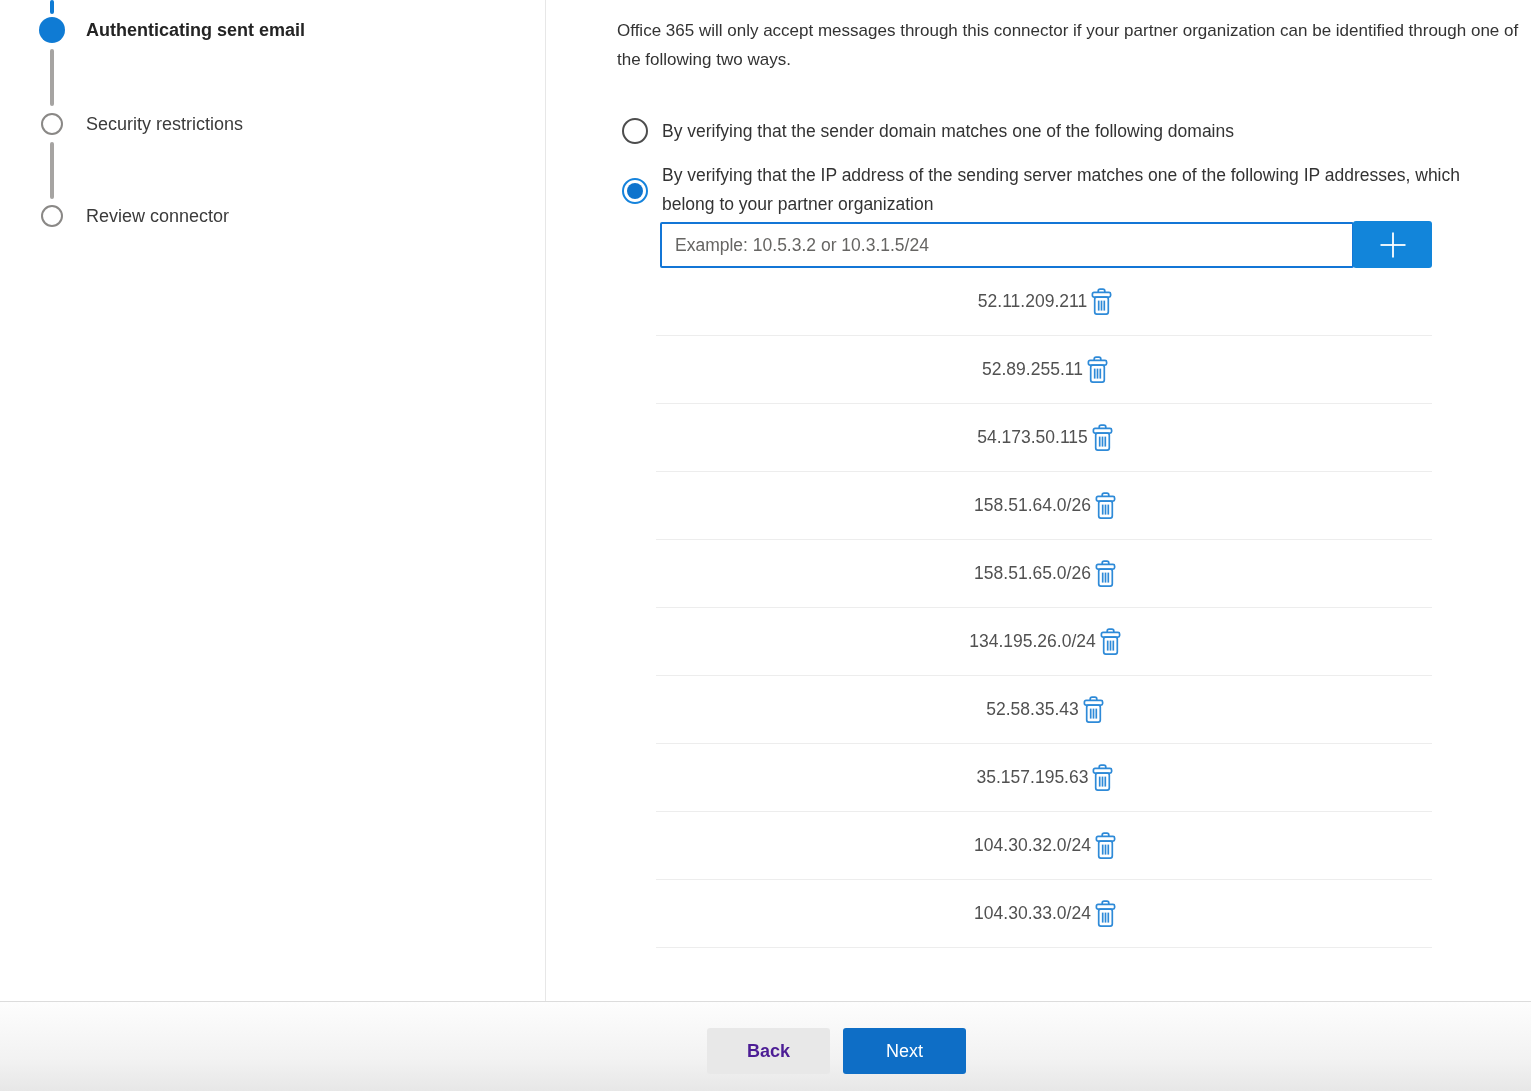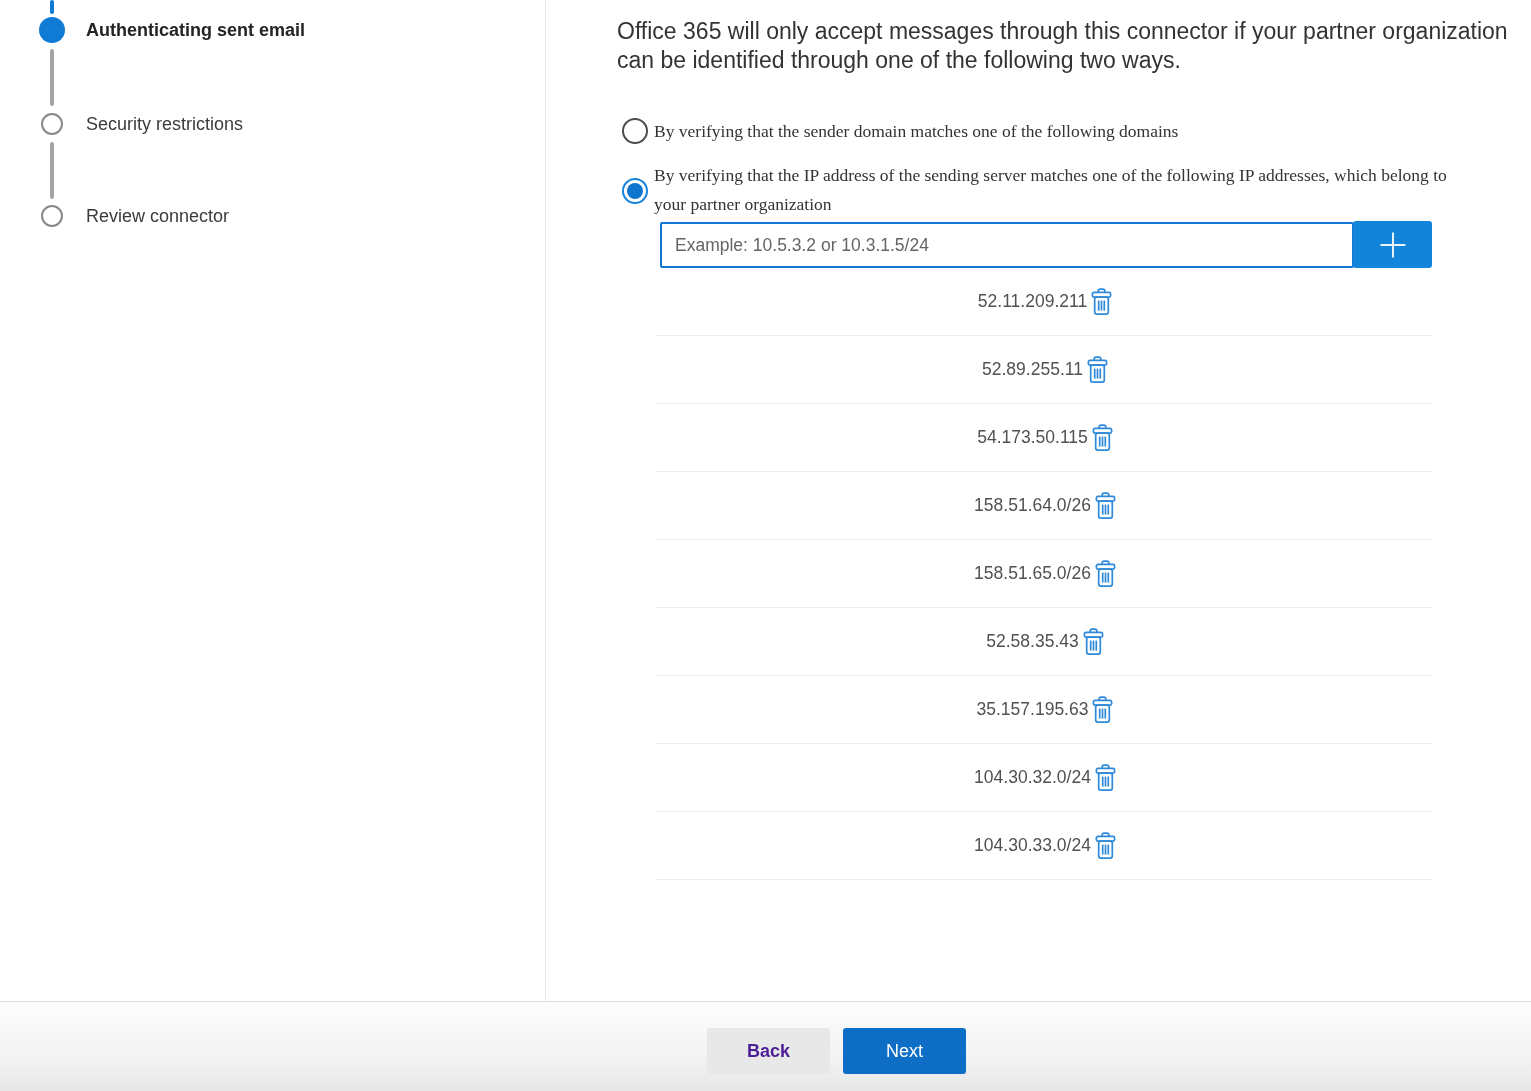--- a/index.html
+++ b/index.html
@@ -61,31 +61,30 @@
   }
   .step-label.current { top: 20px; font-weight: 700; color: #242424; }
   .step-label.l2 { top: 114px; }
   .step-label.l3 { top: 206px; }
 
   
   .intro {
     position: absolute;
     left: 617px; top: 17px;
     width: 905px;
-    font-size: 23px;
+    font-size: 17px;
     line-height: 28.5px;
     color: #333333;
   }
 
   .option {
     position: absolute;
     left: 622px;
     display: flex;
-    gap: 6px;
-    font-family: Liberation Serif, serif;
+    gap: 14px;
   }
   .option-1 { top: 117px; align-items: center; }
   .option-2 { top: 164px; align-items: center; }
 
   .radio {
     flex: none;
     width: 26px; height: 26px;
     border-radius: 50%;
     border: 2px solid #4d4d4d;
     background: #fff;
@@ -299,20 +298,33 @@
             <path d="M8.2 4.4 V3 a1.9 1.9 0 0 1 1.9 -1.9 h2.8 a1.9 1.9 0 0 1 1.9 1.9 v1.4" stroke="#2e8ad8" stroke-width="1.7"></path>
             <rect x="2.4" y="4.4" width="18.2" height="4.7" rx="1.6" stroke="#2e8ad8" stroke-width="1.7"></rect>
             <rect x="4.7" y="9.1" width="13.6" height="17" rx="2" stroke="#2e8ad8" stroke-width="1.7"></rect>
             <line x1="8.7" y1="12.6" x2="8.7" y2="22.6" stroke="#2e8ad8" stroke-width="1.7"></line>
             <line x1="11.5" y1="12.6" x2="11.5" y2="22.6" stroke="#2e8ad8" stroke-width="1.7"></line>
             <line x1="14.3" y1="12.6" x2="14.3" y2="22.6" stroke="#2e8ad8" stroke-width="1.7"></line>
           </svg>
         </button>
       </div>
       <div class="ip-row">
+        <span class="ip-text">134.195.26.0/24</span>
+        <button class="trash-btn" type="button">
+          <svg width="23" height="28" viewBox="0 0 23 28" fill="none">
+            <path d="M8.2 4.4 V3 a1.9 1.9 0 0 1 1.9 -1.9 h2.8 a1.9 1.9 0 0 1 1.9 1.9 v1.4" stroke="#2e8ad8" stroke-width="1.7"></path>
+            <rect x="2.4" y="4.4" width="18.2" height="4.7" rx="1.6" stroke="#2e8ad8" stroke-width="1.7"></rect>
+            <rect x="4.7" y="9.1" width="13.6" height="17" rx="2" stroke="#2e8ad8" stroke-width="1.7"></rect>
+            <line x1="8.7" y1="12.6" x2="8.7" y2="22.6" stroke="#2e8ad8" stroke-width="1.7"></line>
+            <line x1="11.5" y1="12.6" x2="11.5" y2="22.6" stroke="#2e8ad8" stroke-width="1.7"></line>
+            <line x1="14.3" y1="12.6" x2="14.3" y2="22.6" stroke="#2e8ad8" stroke-width="1.7"></line>
+          </svg>
+        </button>
+      </div>
+      <div class="ip-row">
         <span class="ip-text">52.58.35.43</span>
         <button class="trash-btn" type="button">
           <svg width="23" height="28" viewBox="0 0 23 28" fill="none">
             <path d="M8.2 4.4 V3 a1.9 1.9 0 0 1 1.9 -1.9 h2.8 a1.9 1.9 0 0 1 1.9 1.9 v1.4" stroke="#2e8ad8" stroke-width="1.7"></path>
             <rect x="2.4" y="4.4" width="18.2" height="4.7" rx="1.6" stroke="#2e8ad8" stroke-width="1.7"></rect>
             <rect x="4.7" y="9.1" width="13.6" height="17" rx="2" stroke="#2e8ad8" stroke-width="1.7"></rect>
             <line x1="8.7" y1="12.6" x2="8.7" y2="22.6" stroke="#2e8ad8" stroke-width="1.7"></line>
             <line x1="11.5" y1="12.6" x2="11.5" y2="22.6" stroke="#2e8ad8" stroke-width="1.7"></line>
             <line x1="14.3" y1="12.6" x2="14.3" y2="22.6" stroke="#2e8ad8" stroke-width="1.7"></line>
           </svg>

